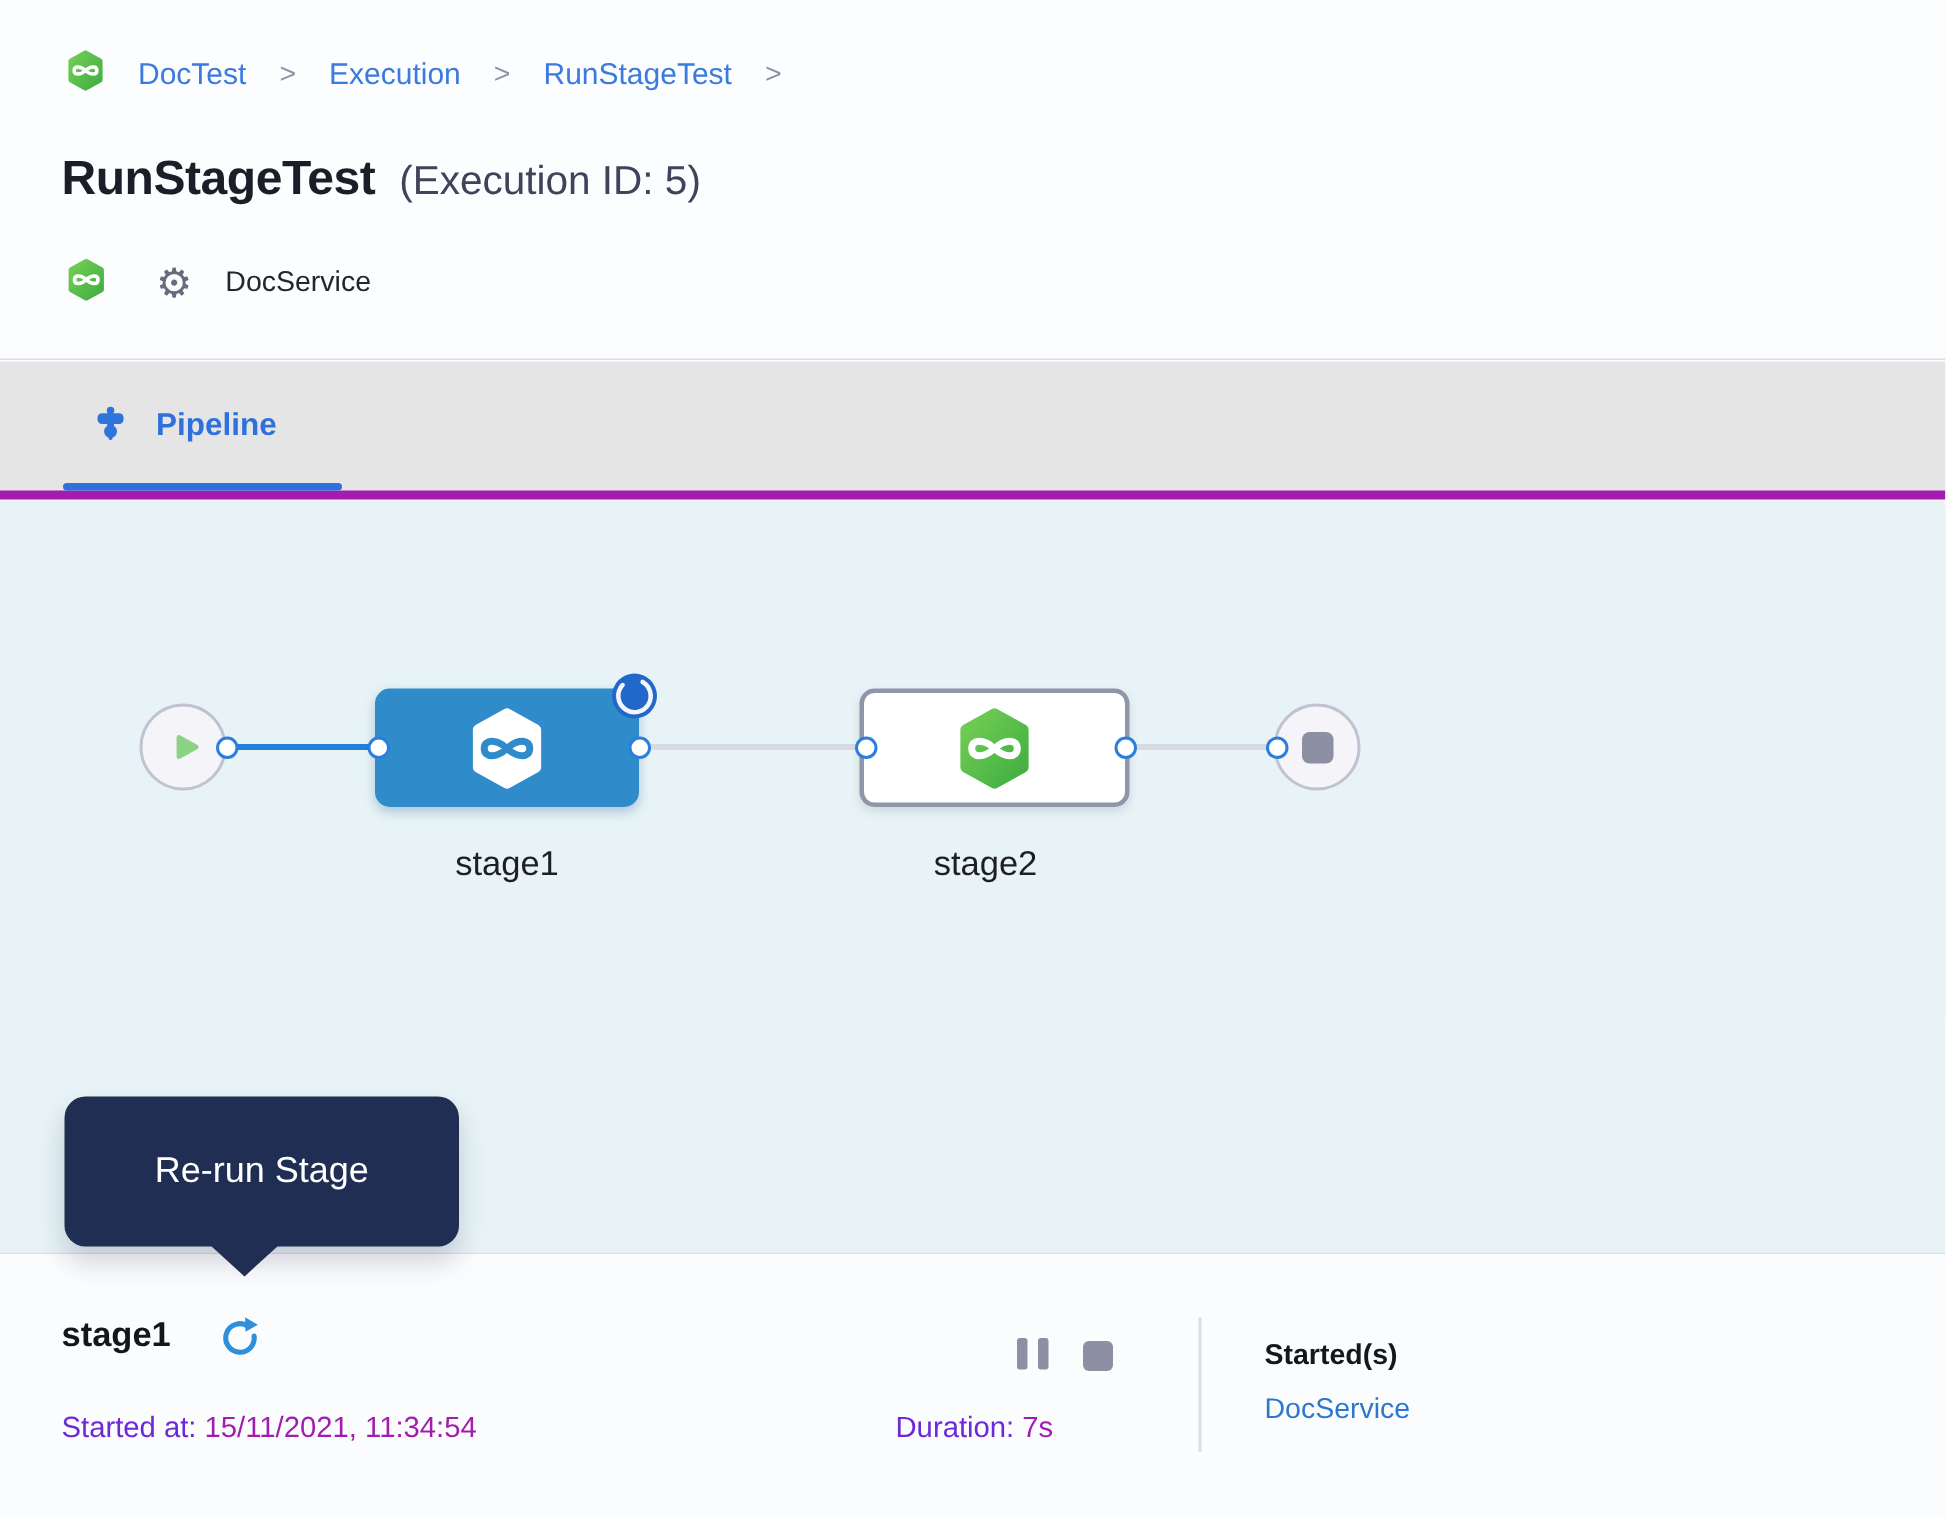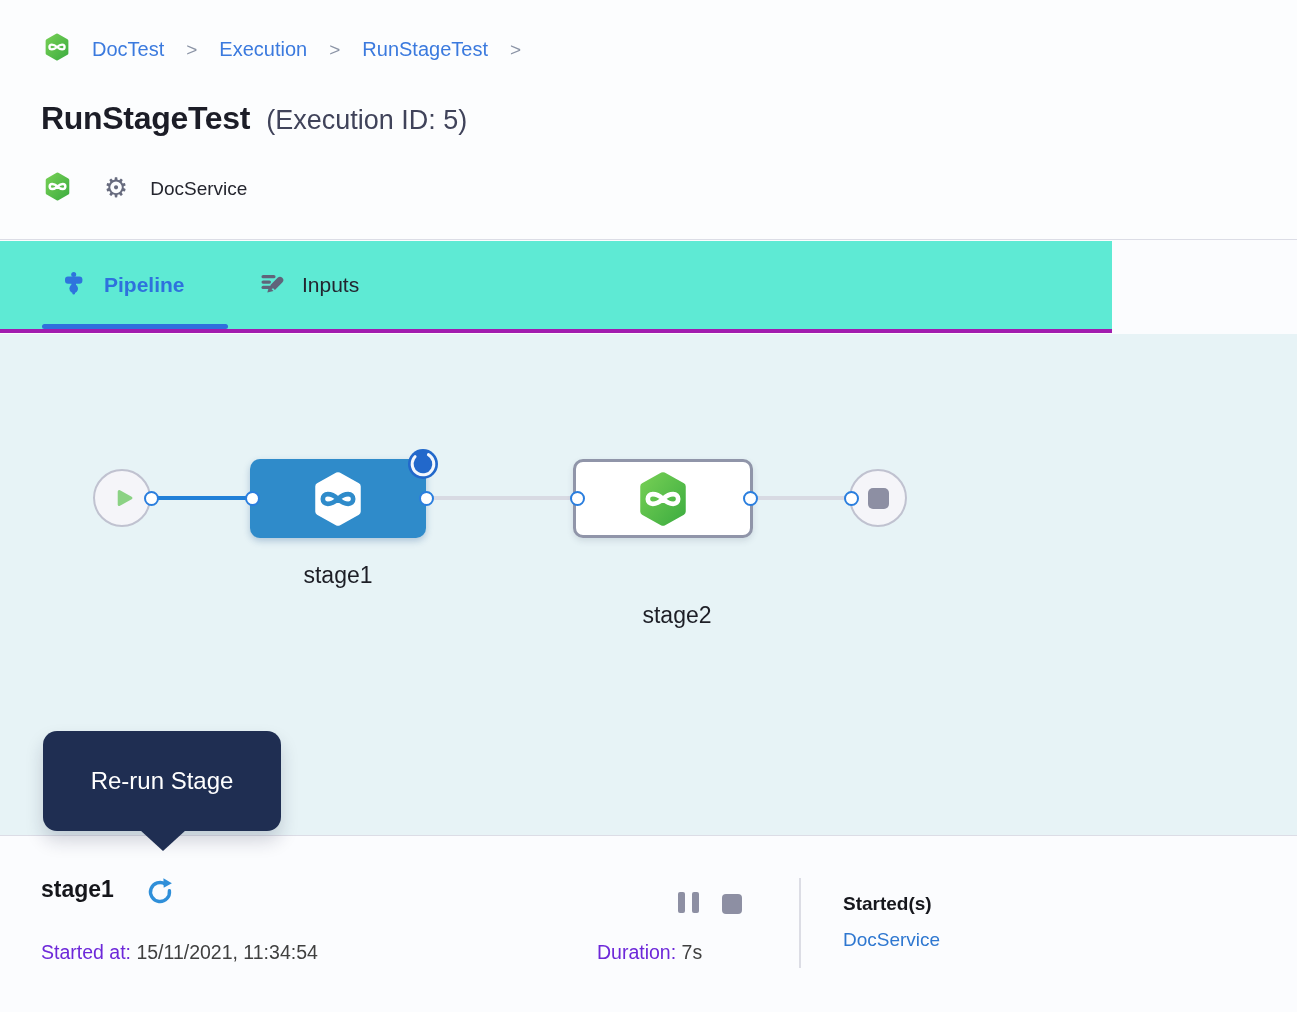--- a/index.html
+++ b/index.html
@@ -16,21 +16,21 @@
   .breadcrumb .bc-link { color:var(--link-blue,#3b7ade); cursor:pointer; }
   .breadcrumb .bc-sep { color:#8a93a5; font-size:19px; }
   .title-row { position:absolute; left:41px; top:100px; display:flex; align-items:baseline; gap:16px; }
   .page-title { font-size:32px; font-weight:700; color:#1c1d27; letter-spacing:-0.3px; }
   .exec-id { font-size:27px; color:#40435a; }
   .service-row { position:absolute; left:44px; top:172px; display:flex; align-items:center; gap:22px; }
   .gear { font-size:27px; color:#676b7e; line-height:1; margin-left:11px; }
   .service-name { font-size:19px; color:#24252e; }
 
   
-  .tabbar { position:absolute; top:241px; left:0; width:1112px; height:92px; background:#5eead4; border-bottom:4px solid #a21caf; }
+  .tabbar { position:absolute; top:241px; left:0; width:1297px; height:92px; background:#e5e5e5; border-bottom:6px solid #a21caf; }
   .tab { position:absolute; top:0; height:100%; display:flex; align-items:center; cursor:pointer; }
   .tab-pipeline { left:42px; width:186px; padding-left:20px; gap:18px; }
   .tab-inputs { left:252px; padding-left:8px; gap:16px; }
   .tab-label-active { font-size:21px; font-weight:700; color:var(--accent-blue,#2e71dd); }
   .tab-label { font-size:21px; color:#23252f; }
   .tab-underline { position:absolute; left:42px; bottom:0; width:186px; height:5px; border-radius:3px; background:var(--accent-blue,#2e71dd); }
 
   
   .canvas { position:absolute; top:334px; left:0; width:1297px; height:501px; background:var(--canvas-bg,#e7f3f6); }
   .node-circle { position:absolute; width:58px; height:58px; border-radius:50%; background:#f5f5f9; border:2.5px solid #c0c2d0; display:flex; align-items:center; justify-content:center; }
@@ -41,36 +41,36 @@
   .conn-blue { left:152px; width:100px; background:var(--connector-blue,#2180d8); }
   .conn-gray1 { left:426px; width:151px; background:#d8dae3; }
   .conn-gray2 { left:750px; width:101px; background:#d8dae3; }
   .dot { position:absolute; top:156.5px; width:15px; height:15px; border-radius:50%; background:#fff; border:2.5px solid var(--dot-border,#2a7ede); }
   .stage-node { position:absolute; top:125px; height:79px; border-radius:10px; display:flex; align-items:center; justify-content:center; cursor:pointer; }
   .stage-running { left:250px; width:176px; background:var(--node-blue,#2f8bca); box-shadow:0 3px 7px rgba(25,80,140,.28); }
   .stage-pending { left:573px; width:180px; background:#fff; border:3px solid #9095a9; box-shadow:0 3px 6px rgba(70,80,110,.15); }
   .spinner { position:absolute; left:407px; top:114px; width:32px; height:32px; }
   .stage-label { position:absolute; top:228px; text-align:center; font-size:23px; color:#1d1e26; }
   .label-stage1 { left:250px; width:176px; }
-  .label-stage2 { left:587px; width:180px;margin-top:40px; }
-
-  
-  .tooltip { position:absolute; left:43px; top:397px; width:238px; height:100px; background:var(--tooltip-navy,#1f2e52); border-radius:14px; display:flex; align-items:center; justify-content:center; z-index:6; box-shadow:0 10px 18px rgba(20,30,60,.18); }
+  .label-stage2 { left:567px; width:180px; }
+
+  
+  .tooltip { position:absolute; left:43px; top:397px; width:263px; height:100px; background:var(--tooltip-navy,#1f2e52); border-radius:14px; display:flex; align-items:center; justify-content:center; z-index:6; box-shadow:0 10px 18px rgba(20,30,60,.18); }
   .tooltip-text { color:#fff; font-size:24px; }
   .tooltip::after { content:""; position:absolute; left:97px; top:99px; width:0; height:0; border-left:23px solid transparent; border-right:23px solid transparent; border-top:21px solid var(--tooltip-navy,#1f2e52); }
 
   
   .footer { position:absolute; top:835px; left:0; width:1297px; height:177px; background:#fbfcfe; border-top:1px solid #dcdde6; }
   .f-stage-name { position:absolute; left:41px; top:40px; font-size:23px; font-weight:700; color:#15161b; }
   .f-refresh { position:absolute; left:145px; top:40px; width:32px; height:32px; background:none; border:none; cursor:pointer; padding:0; }
   .f-meta { position:absolute; top:105px; font-size:19.5px; }
   .f-started { left:41px; }
   .f-duration { left:597px; }
   .meta-label { color:#6d28d9; }
-  .meta-value { color:#404040; }
+  .meta-value { color:#a21caf; }
   .f-pause { position:absolute; left:678px; top:56px; display:flex; gap:7px; background:none; border:none; cursor:pointer; padding:0; }
   .f-pause .bar { width:7px; height:21px; background:#8d8fa3; border-radius:2px; }
   .f-stop { position:absolute; left:722px; top:58px; width:20px; height:20px; background:#8d8fa3; border-radius:4px; border:none; cursor:pointer; padding:0; }
   .f-divider { position:absolute; left:799px; top:42px; width:2px; height:90px; background:#dcdde5; }
   .f-services-label { position:absolute; left:843px; top:57px; font-size:19px; font-weight:700; color:#16171d; }
   .f-service-link { position:absolute; left:843px; top:93px; font-size:19px; color:var(--footer-link,#2e77d0); cursor:pointer; }
 </style>
 </head>
 <body>
 
@@ -127,32 +127,20 @@
         <svg width="24" height="24" viewBox="0 0 24 24" fill="#2e74dd">
           <circle cx="11.7" cy="3.6" r="2.5"></circle>
           <rect x="3" y="5.5" width="17.4" height="7.2" rx="3"></rect>
           <rect x="9.4" y="12" height="5.5" width="4.6"></rect>
           <circle cx="11.7" cy="17.6" r="4.3"></circle>
           <rect x="10.4" y="20.8" width="2.6" height="2.6" rx="1.2"></rect>
         </svg>
       </span>
       <span class="tab-label-active">Pipeline</span>
     </div>
-    <div class="tab tab-inputs">
-      <span>
-        <svg width="26" height="26" viewBox="0 0 26 26" fill="#60647a">
-          <rect x="1.5" y="5" width="14" height="3.3" rx="1.6"></rect>
-          <rect x="1.5" y="10.4" width="9.5" height="3.3" rx="1.6"></rect>
-          <rect x="1.5" y="15.8" width="11.5" height="3.3" rx="1.6"></rect>
-          <path d="M10.2 15.2 L17.6 7.8 a3.3 3.3 0 0 1 4.7 4.7 L14.9 19.9 Z"></path>
-          <path d="M9 16.6 L13.5 21.1 L7.3 22.5 Z"></path>
-        </svg>
-      </span>
-      <span class="tab-label">Inputs</span>
-    </div>
     <div class="tab-underline"></div>
   </div>
 
   <div class="canvas">
 
     <div class="conn conn-blue"></div>
     <div class="conn conn-gray1"></div>
     <div class="conn conn-gray2"></div>
 
     <div class="node-circle node-start">

